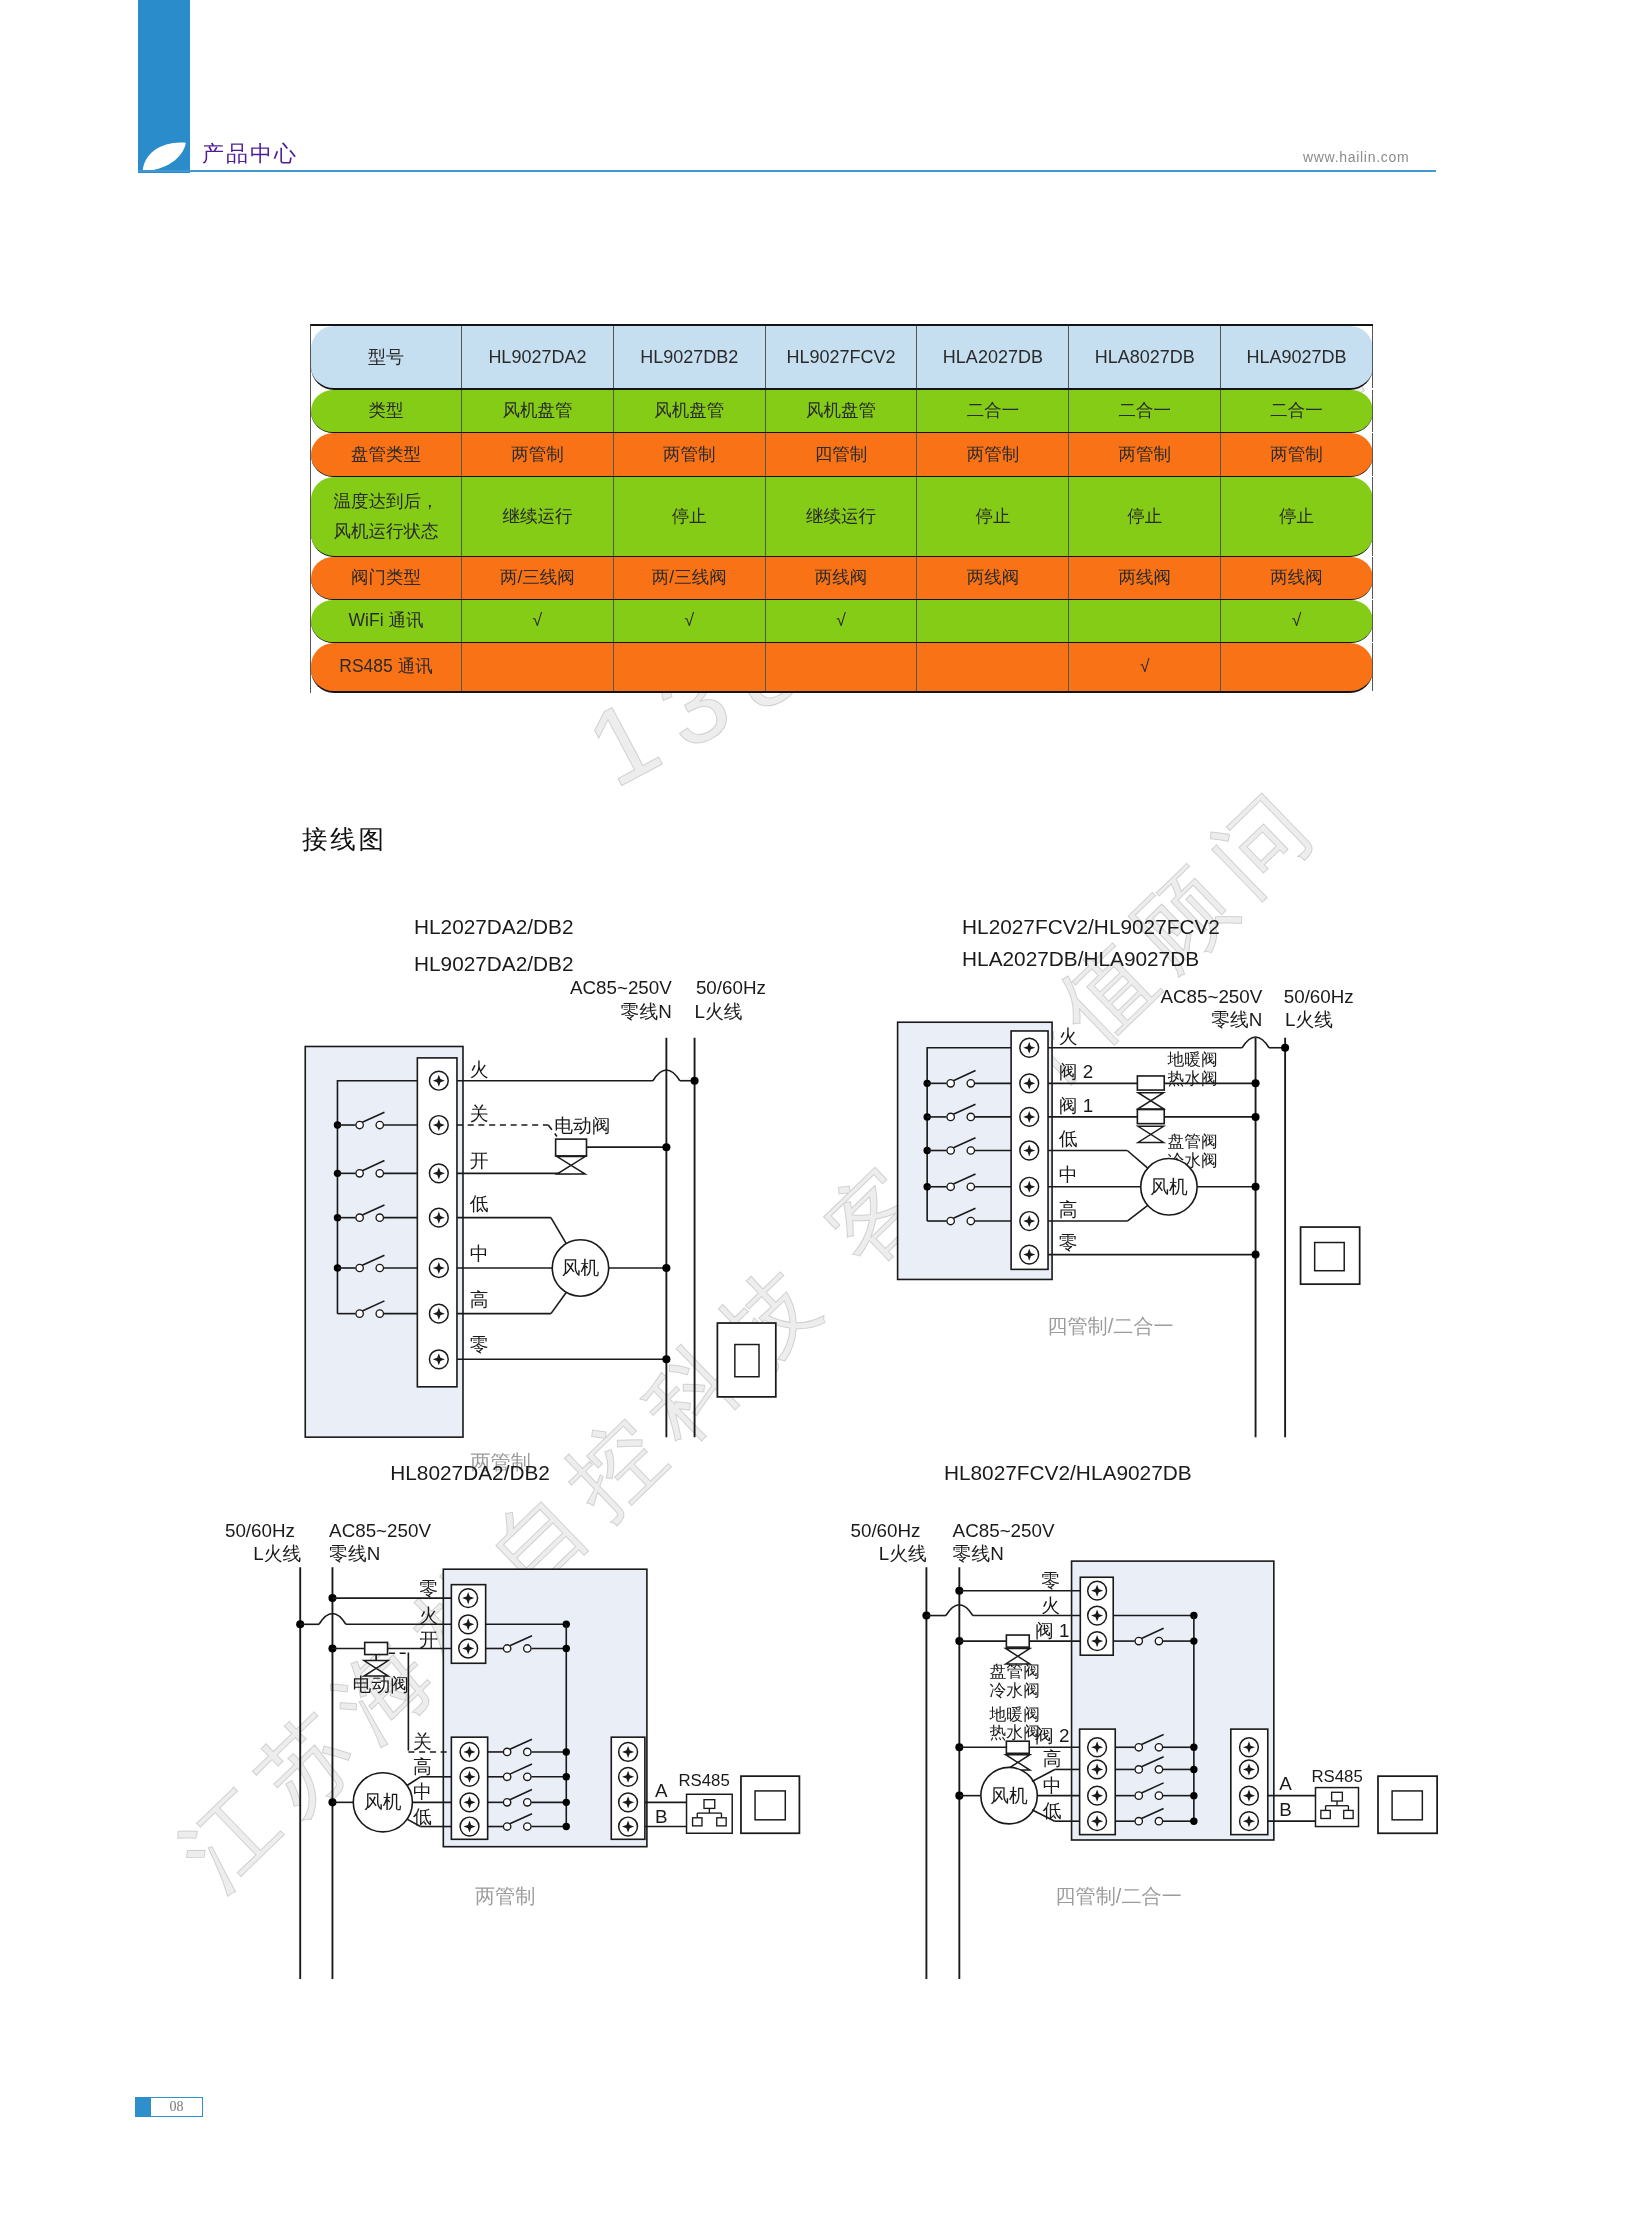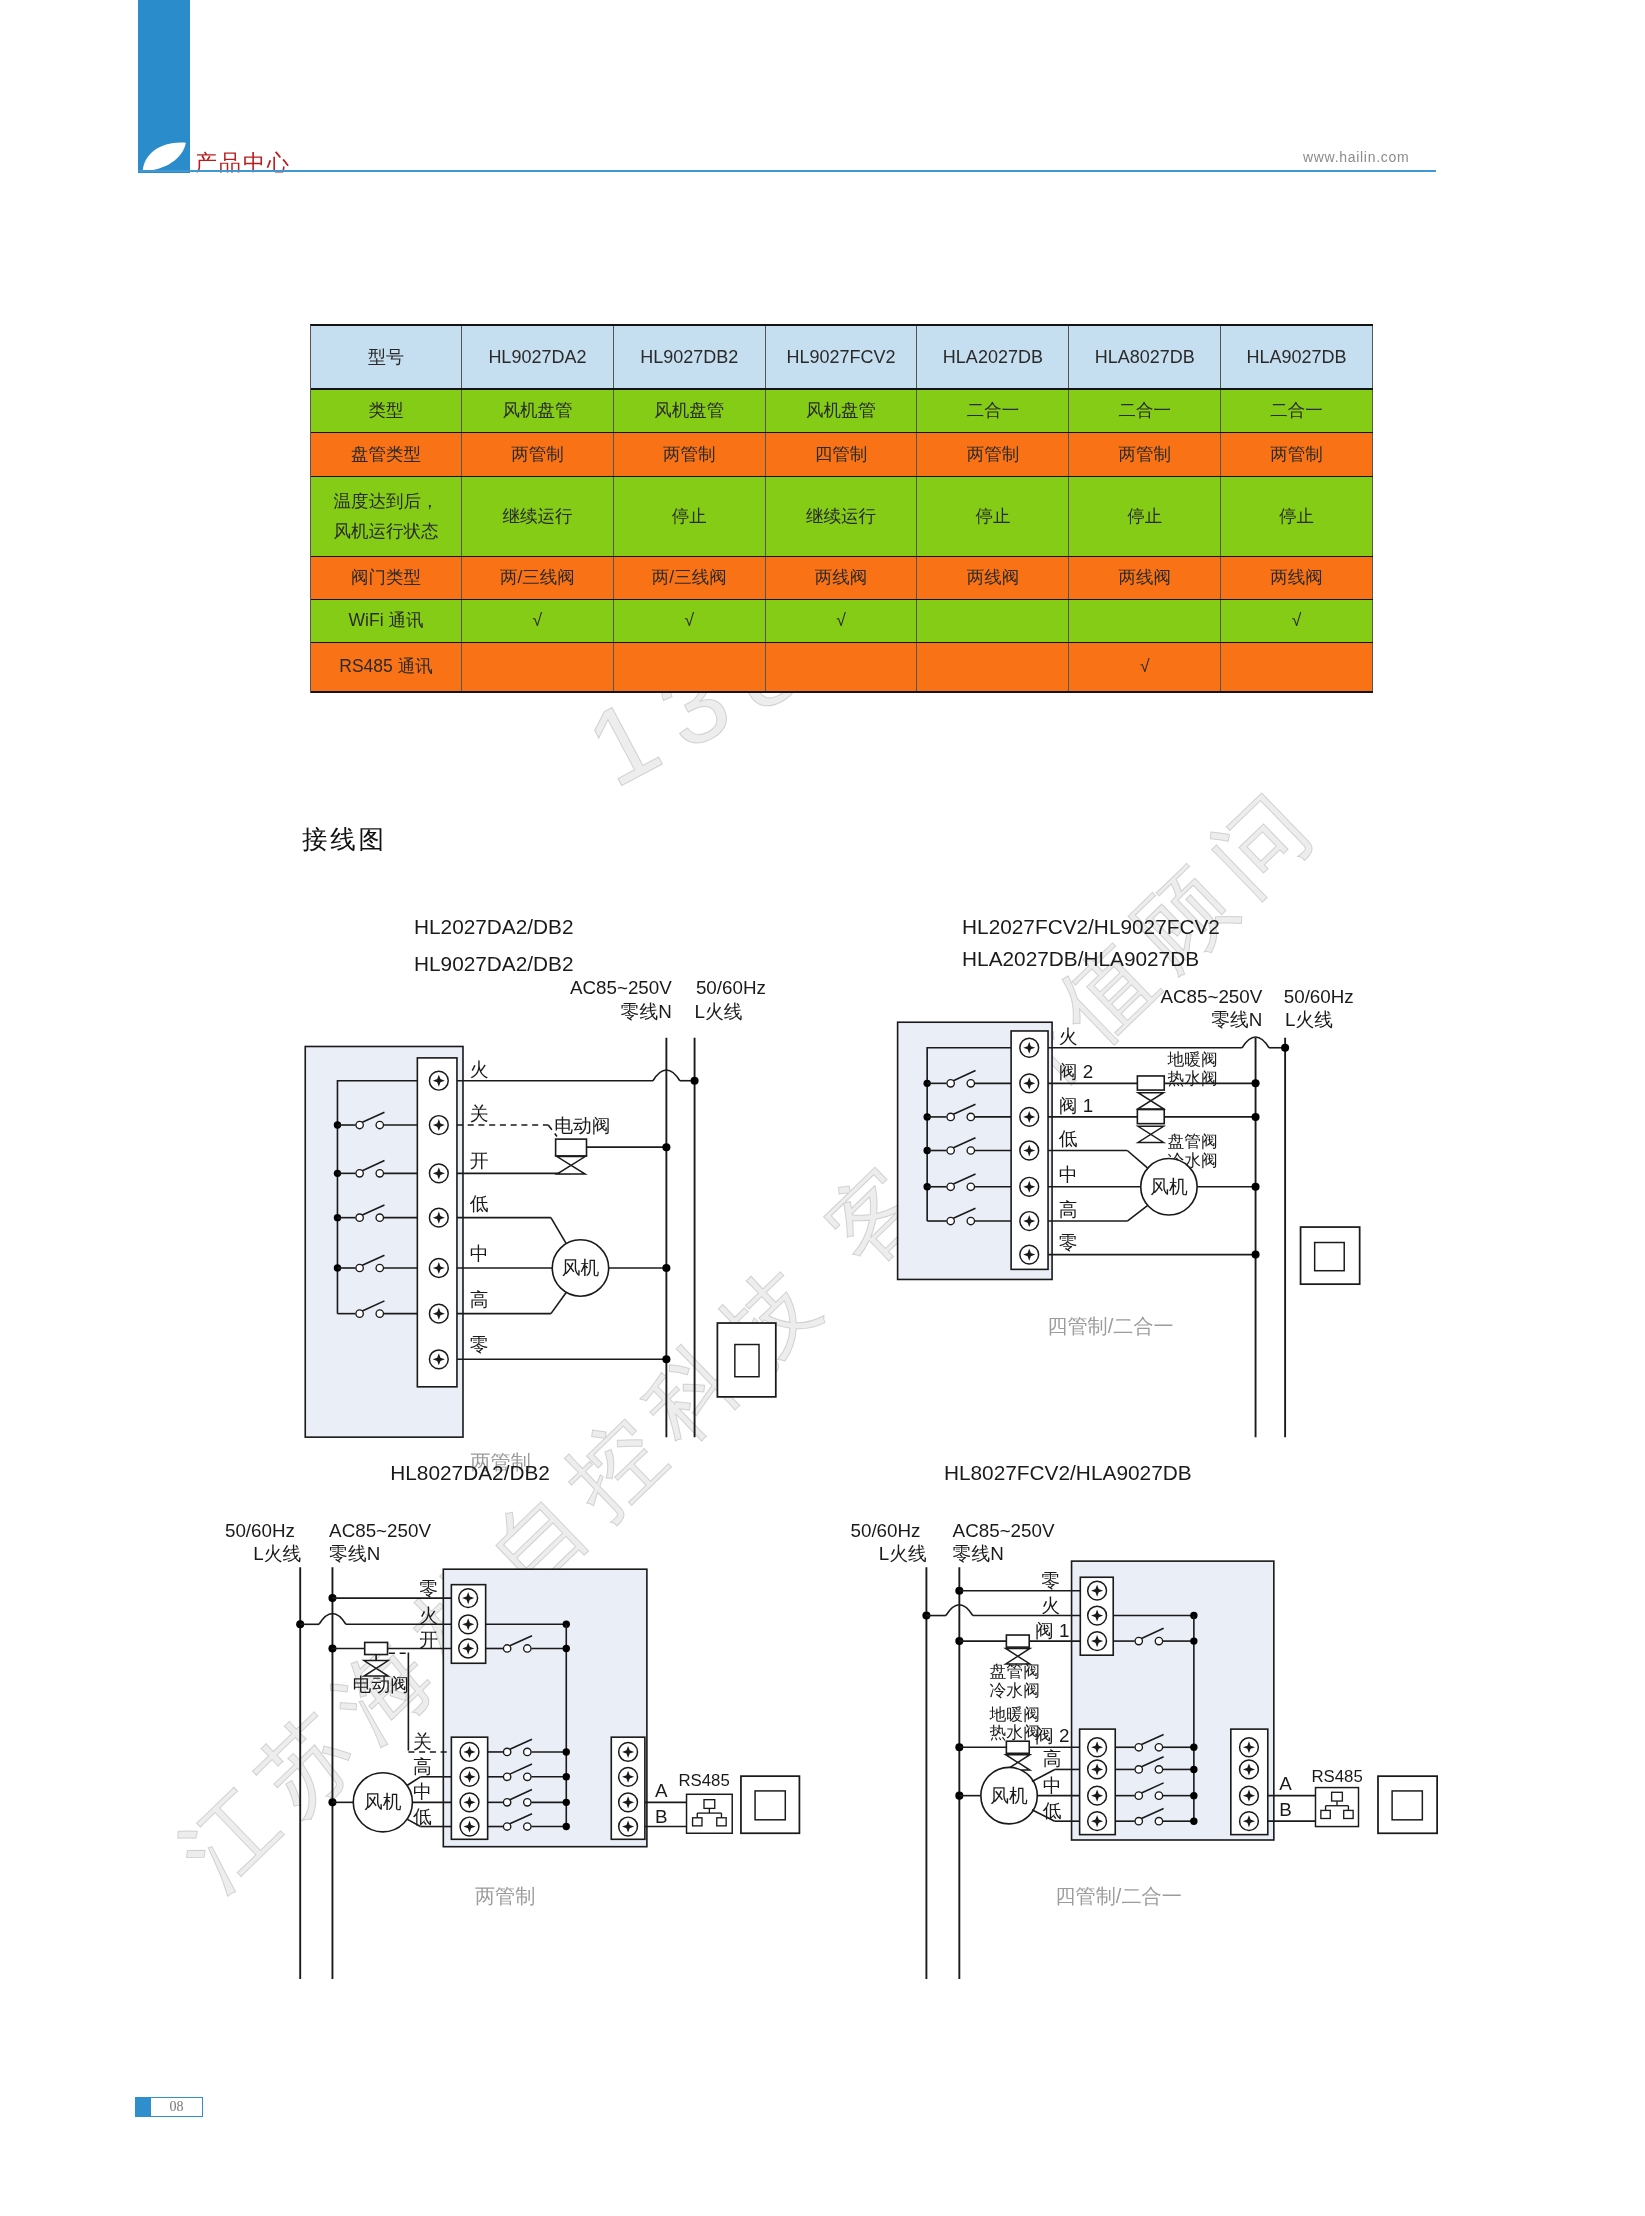--- a/index.html
+++ b/index.html
@@ -2,31 +2,31 @@
 <html style="font-size:10.7px"><head>
 <meta charset="utf-8">
 <style>
   html,body{margin:0;padding:0;background:#fff;}
   #page{position:relative;width:1645px;height:2216px;background:#ffffff;overflow:hidden;
         font-family:"Liberation Sans",sans-serif;color:#282828;}
   .abs{position:absolute;}
   
   #brandbar{left:138px;top:0;width:52px;height:173px;background:#2b8ccb;}
   #leaf{left:138px;top:138px;width:52px;height:35px;}
-  #sectionlabel{left:195px;top:139px;font-size:22px;letter-spacing:2px;color:#b91c1c;margin-top:9px;}
+  #sectionlabel{left:202px;top:139px;font-size:22px;letter-spacing:2px;color:#4c1d95;}
   #headrule{left:138px;top:170px;width:1298px;height:2px;background:#3f98d4;}
   #siteurl{left:1303px;top:149px;font-size:14px;color:#8b8b8b;letter-spacing:0.7px;}
   
   .wm{position:absolute;white-space:nowrap;pointer-events:none;color:rgba(140,140,140,0.16);
       -webkit-text-stroke:1px rgba(120,120,120,0.28);transform-origin:left top;z-index:1;}
   #wm1{left:155px;top:1827px;font-size:91px;letter-spacing:16px;transform:rotate(-44deg);}
   #wm2{left:568px;top:702px;font-size:107px;letter-spacing:20px;transform:rotate(-28deg);}
   
   #spectable{left:310px;top:324px;width:1062px;border-top:2px solid #141414;border-left:0.7px solid #555;z-index:2;}
-  .trow{display:flex;border-bottom:1.3px solid #141414;}
+  .trow{display:flex;border-bottom:1.3px solid #141414;border-radius:23px;}
   .trow.hd{background:#c6dff0;border-bottom:2px solid #141414;}
   .trow.wh{background:#84cc16;}
   .trow.gy{background:#f97316;}
   .trow.last{border-bottom:2px solid #141414;}
   .tc{border-right:0.7px solid #555;display:flex;align-items:center;justify-content:center;
       text-align:center;font-size:17.5px;color:#2a2a2a;white-space:pre-line;line-height:1.7;}
   .tc.lab{width:150px;flex:none;}
   .tc.val{flex:1;}
   .trow.hd .tc{font-size:18px;}
   

